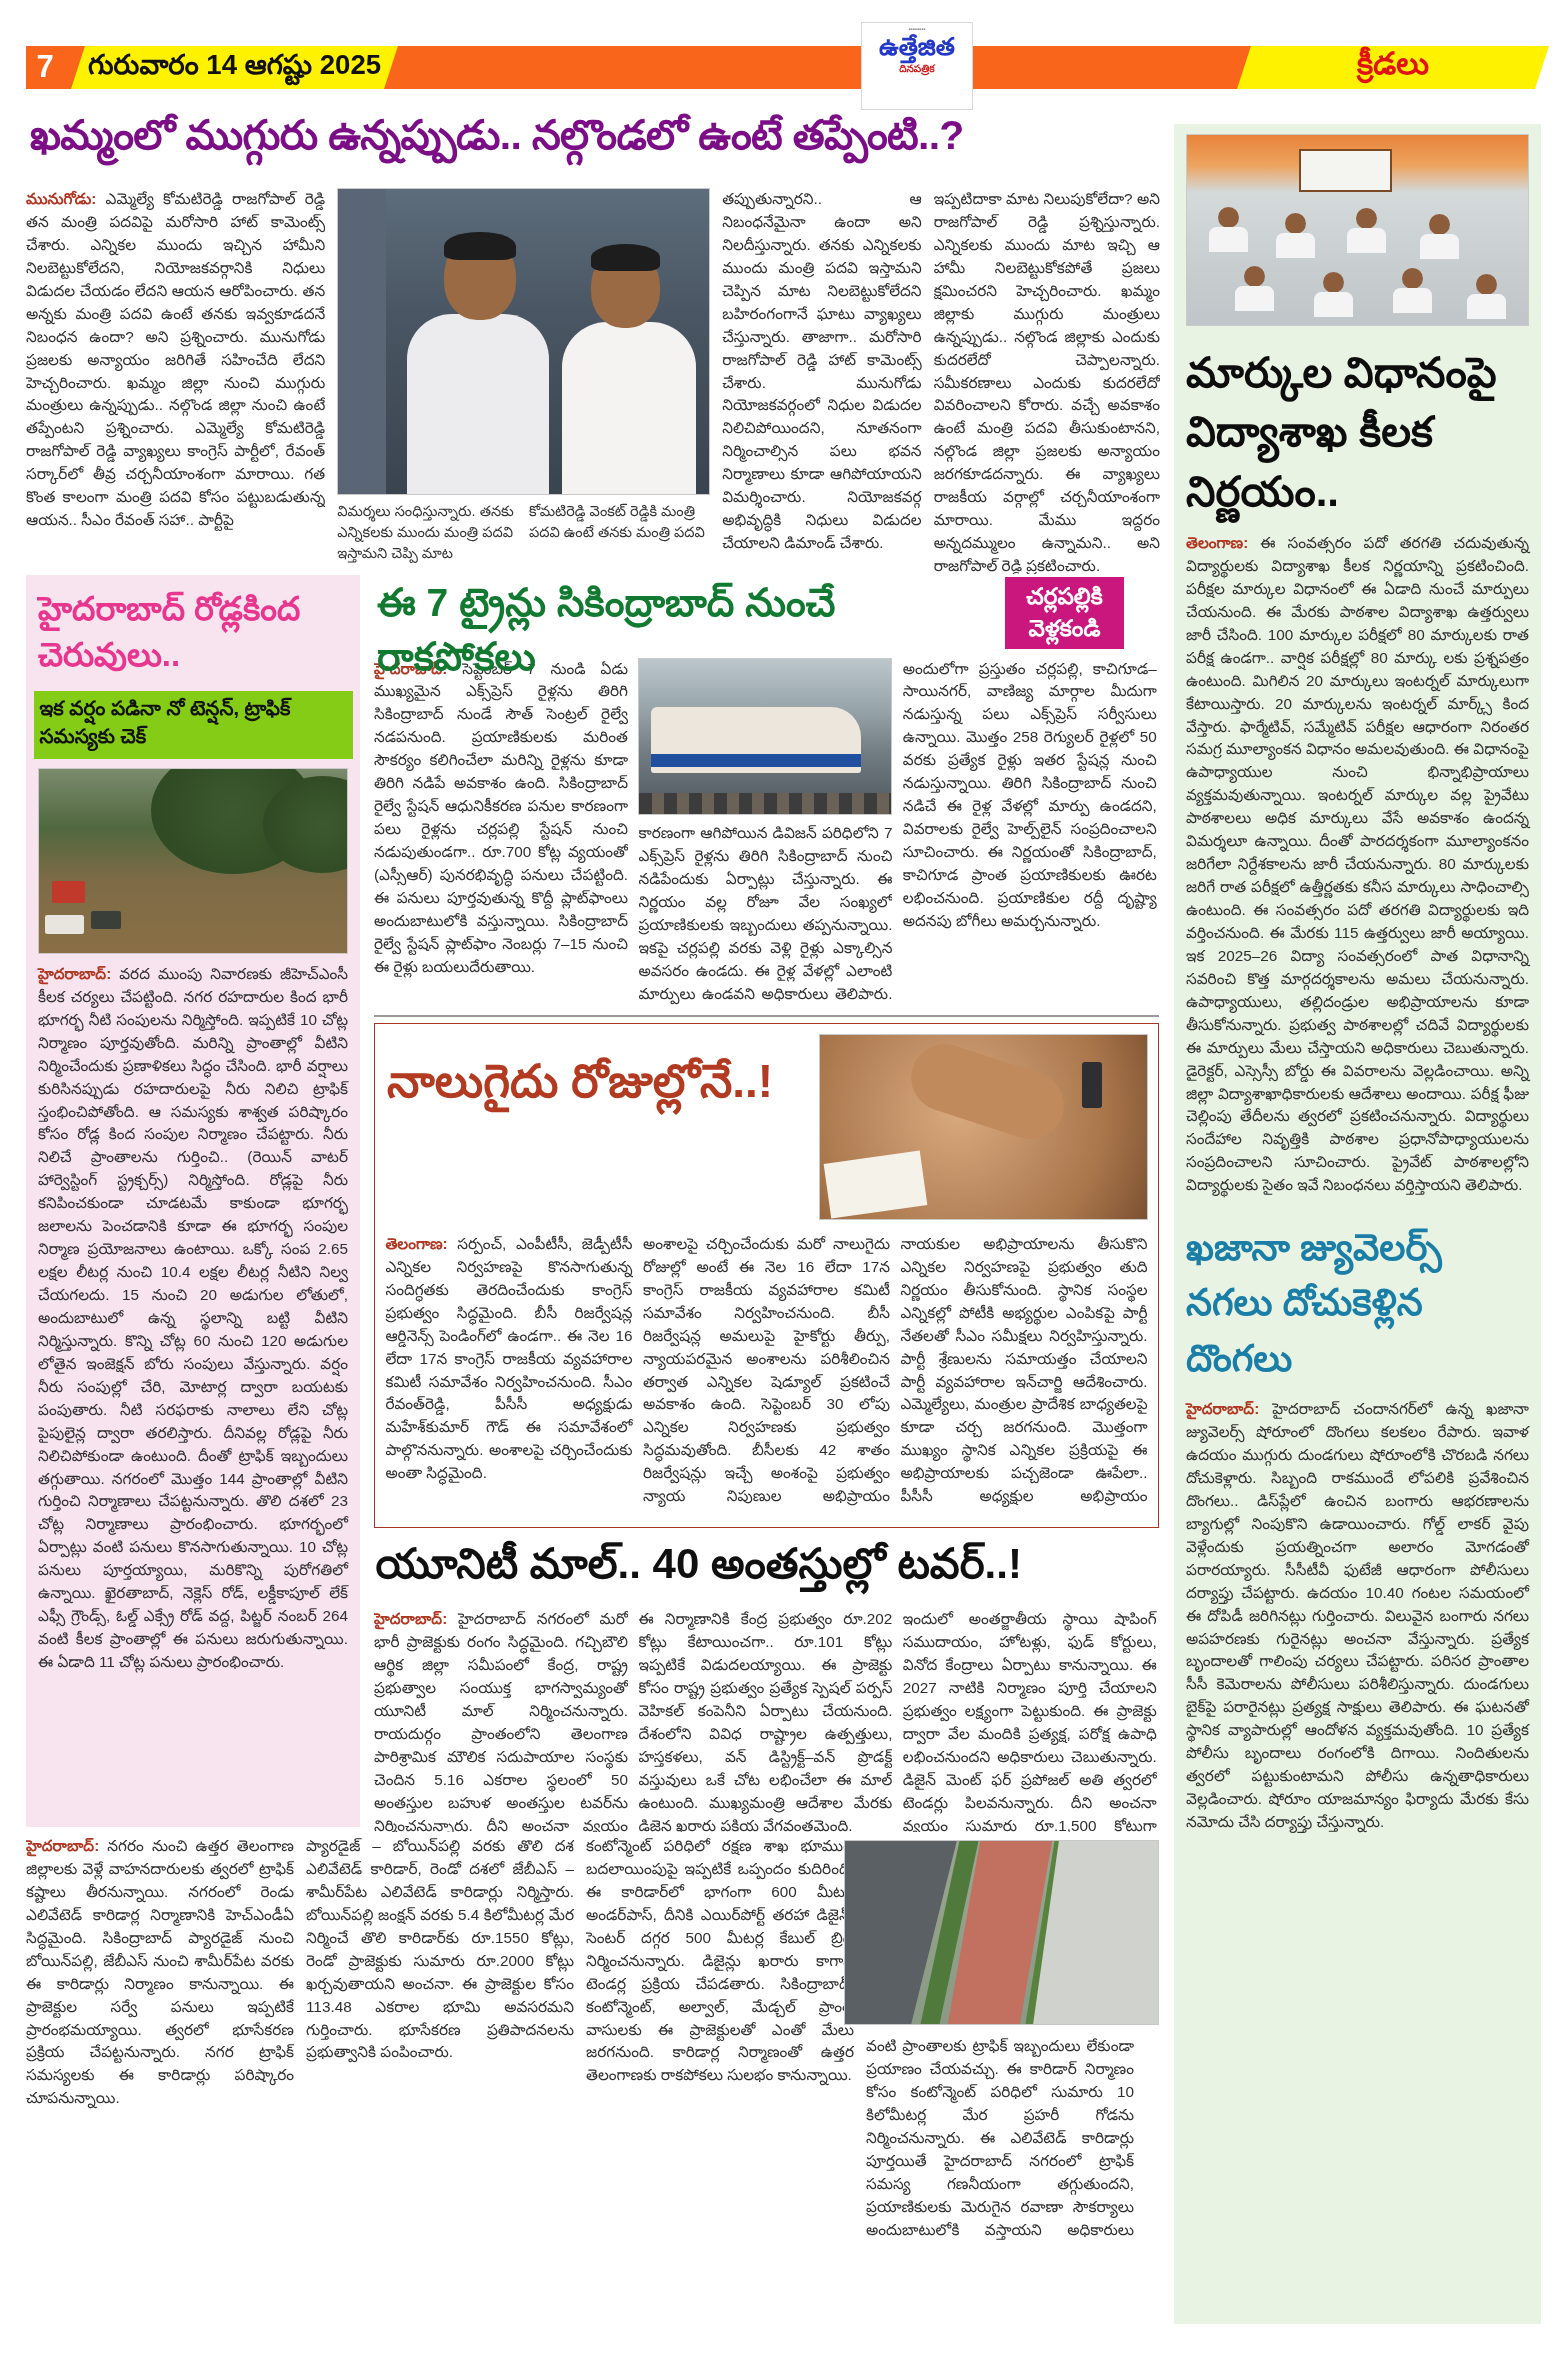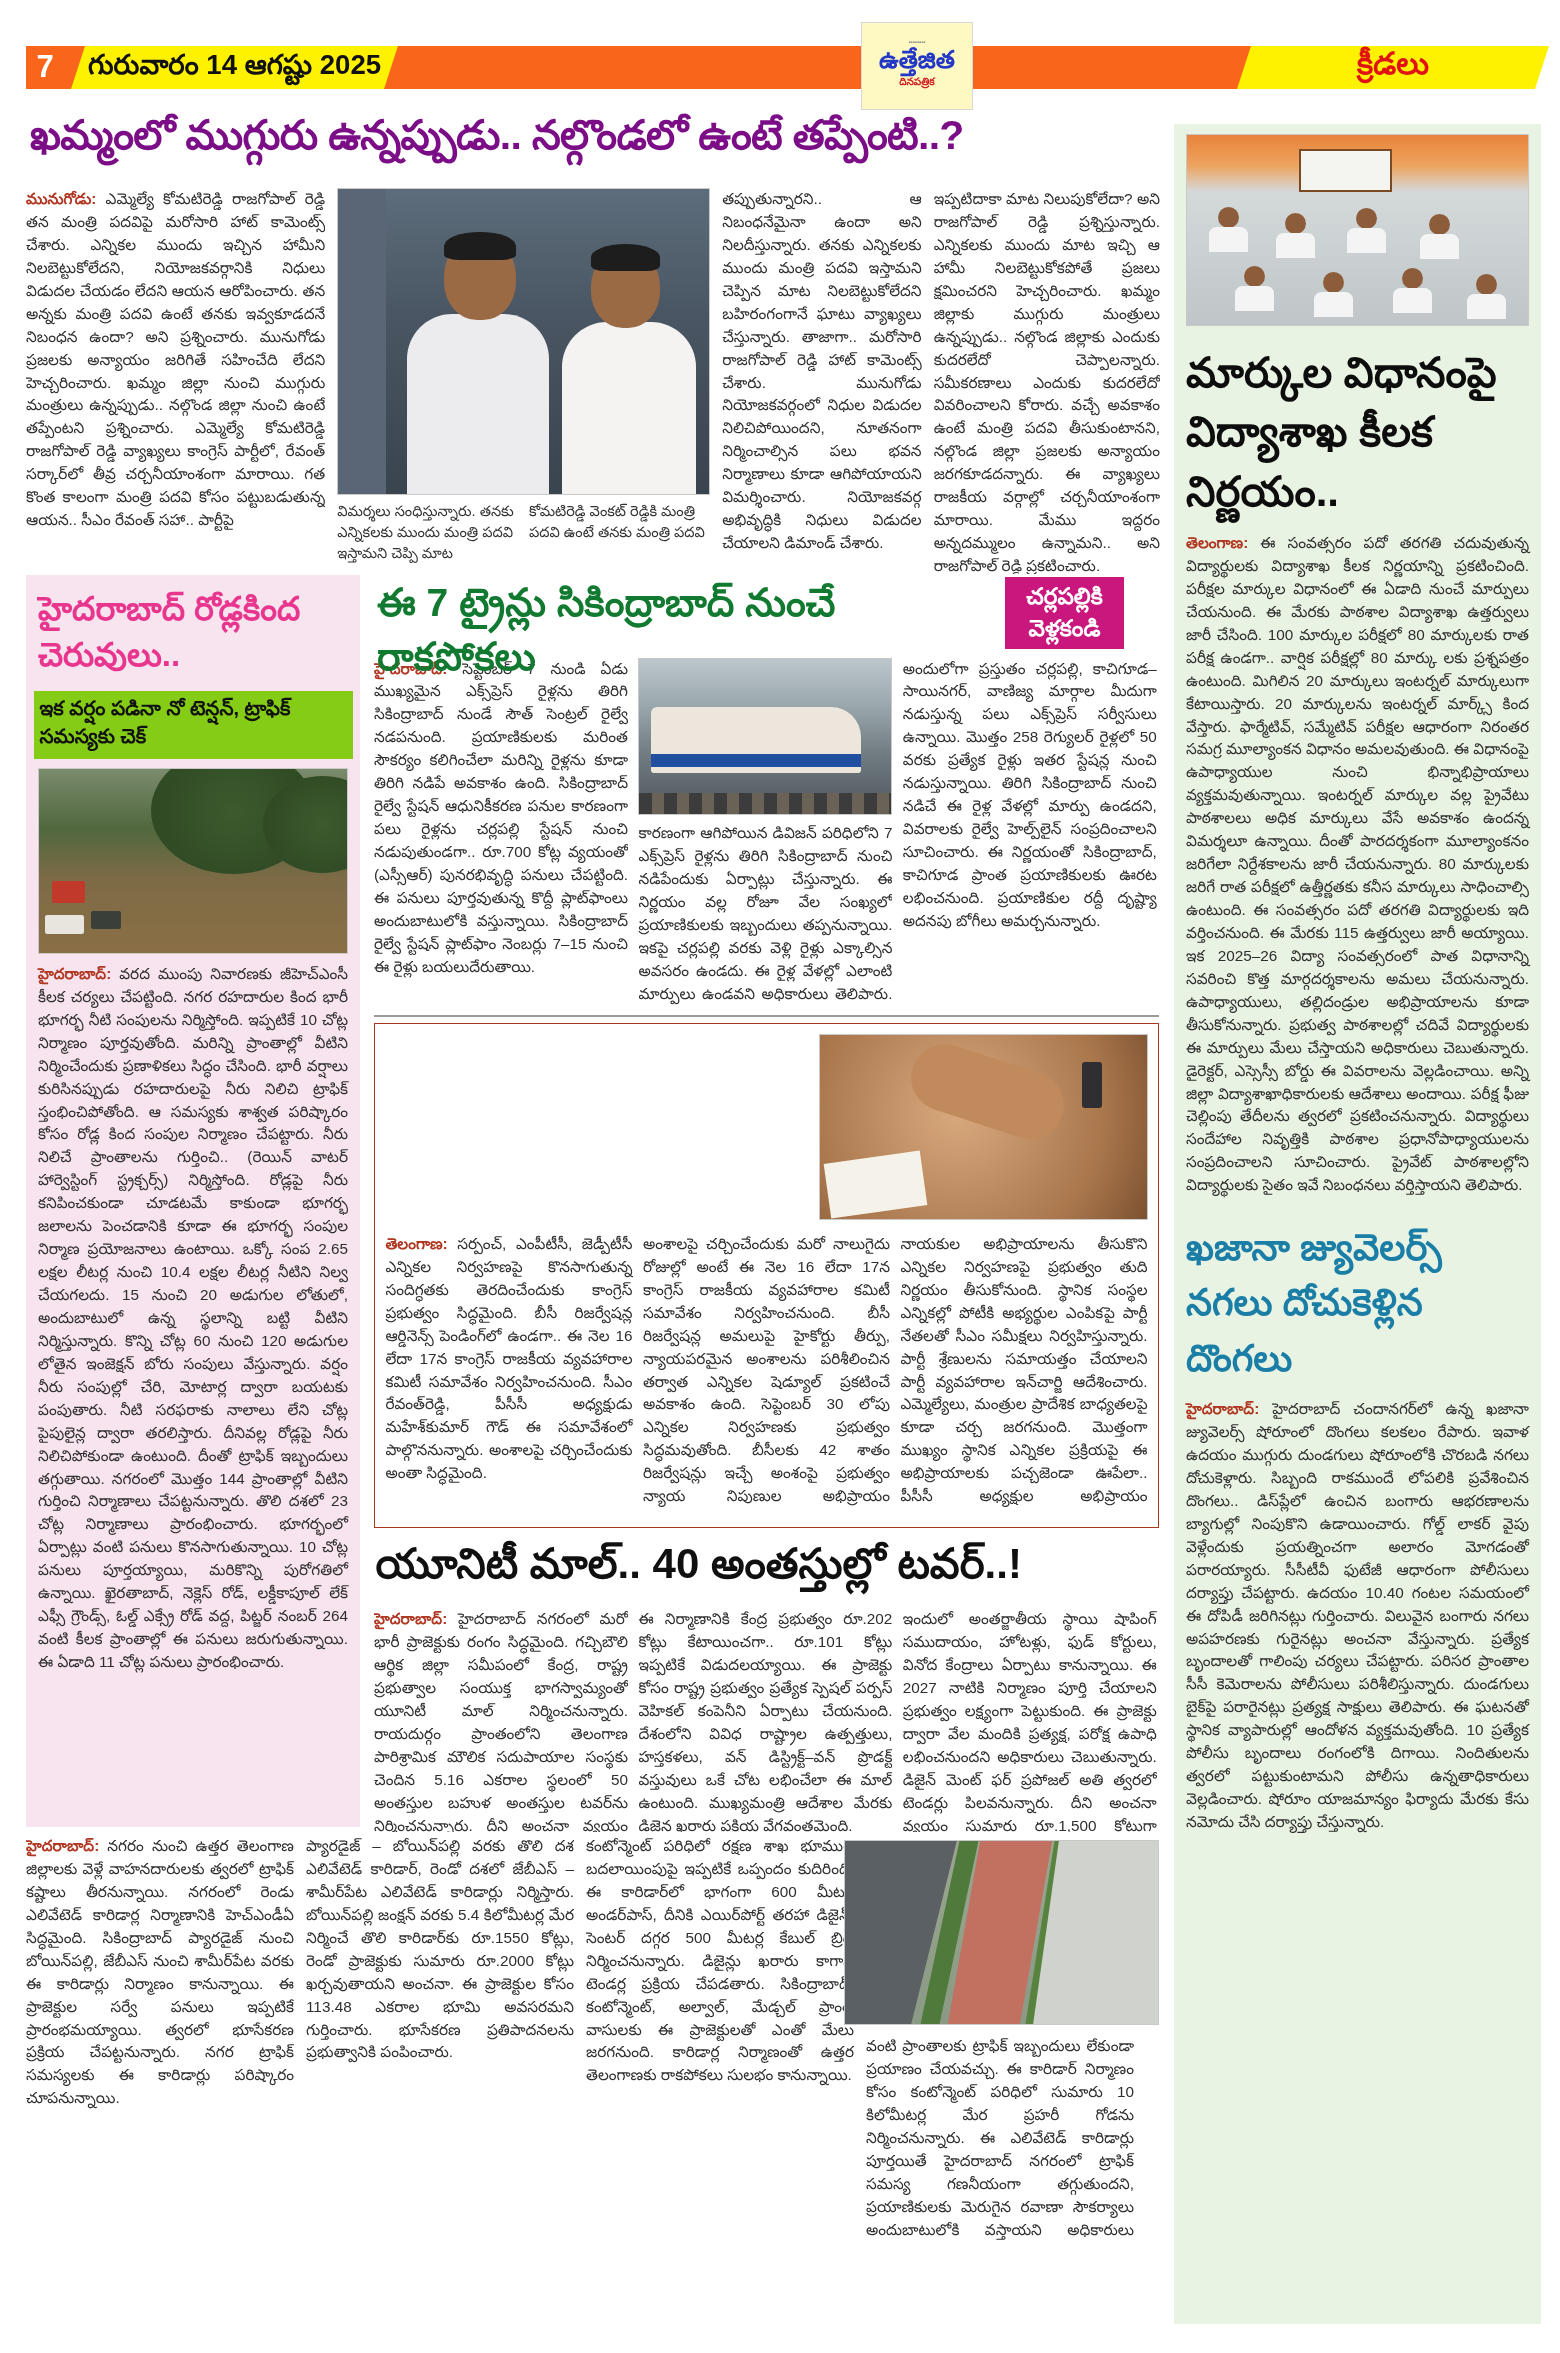--- a/index.html
+++ b/index.html
@@ -10,22 +10,22 @@
   }
   
   .header{position:absolute;left:26px;top:46px;width:1509px;height:43px;background:#F8651B;overflow:visible;}
   .pagenum{position:absolute;left:10.4px;top:3px;width:45px;font-size:31px;font-weight:bold;color:#fff;}
   .date-tape{position:absolute;left:52px;top:0;width:313px;height:43px;background:#FFF200;transform:skewX(-18deg);}
   .date-tape .inner{transform:skewX(18deg);width:100%;height:100%;display:flex;align-items:center;justify-content:center;
     font-size:27.6px;font-weight:bold;color:#111;white-space:nowrap;}
   .right-tape{position:absolute;right:0;top:0;width:298px;height:43px;background:#FFF200;transform:skewX(-18deg);transform-origin:bottom right;}
   .right-tape .inner{transform:skewX(18deg);width:100%;height:100%;display:flex;align-items:center;justify-content:center;
     font-size:31px;font-weight:bold;color:#E01212;}
-  .logo-box{position:absolute;left:835px;top:-24px;width:112px;height:88px;background:#fef9c3;border:0.7px solid #d8d8d8;
-    z-index:6;text-align:center;box-sizing:border-box;padding-top:16px;}
+  .logo-box{position:absolute;left:835px;top:-24px;width:112px;height:88px;background:#ffffff;border:0.7px solid #d8d8d8;
+    z-index:6;text-align:center;box-sizing:border-box;padding-top:3px;}
   .logo-tiny{font-size:6px;color:#888;line-height:1;}
   .logo-main{font-size:24.6px;font-weight:bold;color:#2438C8;line-height:1.25;}
   .logo-sub{font-size:10.4px;font-weight:bold;color:#D02020;line-height:1.1;}
   
   .bodytext{font-size:15.3px;line-height:1.5;text-align:justify;color:#2e2e2e;}
   .byline{font-weight:bold;color:#B03722;}
   .col{overflow:hidden;}
   .photo{border:0.7px solid #c9c9c9;box-sizing:border-box;position:relative;overflow:hidden;}
   
   .lead-headline{position:absolute;left:30px;top:112px;width:1125px;font-size:41px;font-weight:bold;color:#7B0E86;letter-spacing:-0.7px;}
@@ -199,20 +199,21 @@
       <div class="bodytext">కారణంగా ఆగిపోయిన డివిజన్ పరిధిలోని 7 ఎక్స్‌ప్రెస్ రైళ్లను తిరిగి సికింద్రాబాద్ నుంచి నడిపేందుకు ఏర్పాట్లు చేస్తున్నారు. ఈ నిర్ణయం వల్ల రోజూ వేల సంఖ్యలో ప్రయాణికులకు ఇబ్బందులు తప్పనున్నాయి. ఇకపై చర్లపల్లి వరకు వెళ్లి రైళ్లు ఎక్కాల్సిన అవసరం ఉండదు. ఈ రైళ్ల వేళల్లో ఎలాంటి మార్పులు ఉండవని అధికారులు తెలిపారు. సికింద్రాబాద్ స్టేషన్‌లో ప్లాట్‌ఫాంల పునరుద్ధరణ పనులు పూర్తవుతున్న కొద్దీ మరిన్ని రైళ్లను పాత కేంద్రానికి తరలించనున్నారు.</div>
     </div>
     <div class="col bodytext">అందులోగా ప్రస్తుతం చర్లపల్లి, కాచిగూడ–సాయినగర్, వాణిజ్య మార్గాల మీదుగా నడుస్తున్న పలు ఎక్స్‌ప్రెస్ సర్వీసులు ఉన్నాయి. మొత్తం 258 రెగ్యులర్ రైళ్లలో 50 వరకు ప్రత్యేక రైళ్లు ఇతర స్టేషన్ల నుంచి నడుస్తున్నాయి. తిరిగి సికింద్రాబాద్ నుంచి నడిచే ఈ రైళ్ల వేళల్లో మార్పు ఉండదని, వివరాలకు రైల్వే హెల్ప్‌లైన్ సంప్రదించాలని సూచించారు. ఈ నిర్ణయంతో సికింద్రాబాద్, కాచిగూడ ప్రాంత ప్రయాణికులకు ఊరట లభించనుంది. ప్రయాణికుల రద్దీ దృష్ట్యా అదనపు బోగీలు అమర్చనున్నారు.</div>
   </div>
 </div>
 
 <div class="divider"></div>
 
 <div class="days">
   <div class="days-headrow">
+    <div class="days-headline">నాలుగైదు రోజుల్లోనే..!</div>
     <div class="photo ink-photo">
       <div class="ink-finger"></div>
       <div class="ink-paper"></div>
       <div class="ink-vial"></div>
     </div>
   </div>
   <div class="days-cols">
     <div class="col bodytext">
       <span class="byline">తెలంగాణ:</span>
       <span>సర్పంచ్, ఎంపీటీసీ, జెడ్పీటీసీ ఎన్నికల నిర్వహణపై కొనసాగుతున్న సందిగ్ధతకు తెరదించేందుకు కాంగ్రెస్ ప్రభుత్వం సిద్ధమైంది. బీసీ రిజర్వేషన్ల ఆర్డినెన్స్ పెండింగ్‌లో ఉండగా.. ఈ నెల 16 లేదా 17న కాంగ్రెస్ రాజకీయ వ్యవహారాల కమిటీ సమావేశం నిర్వహించనుంది. సీఎం రేవంత్‌రెడ్డి, పీసీసీ అధ్యక్షుడు మహేశ్‌కుమార్ గౌడ్ ఈ సమావేశంలో పాల్గొననున్నారు. అంశాలపై చర్చించేందుకు అంతా సిద్ధమైంది.</span>

